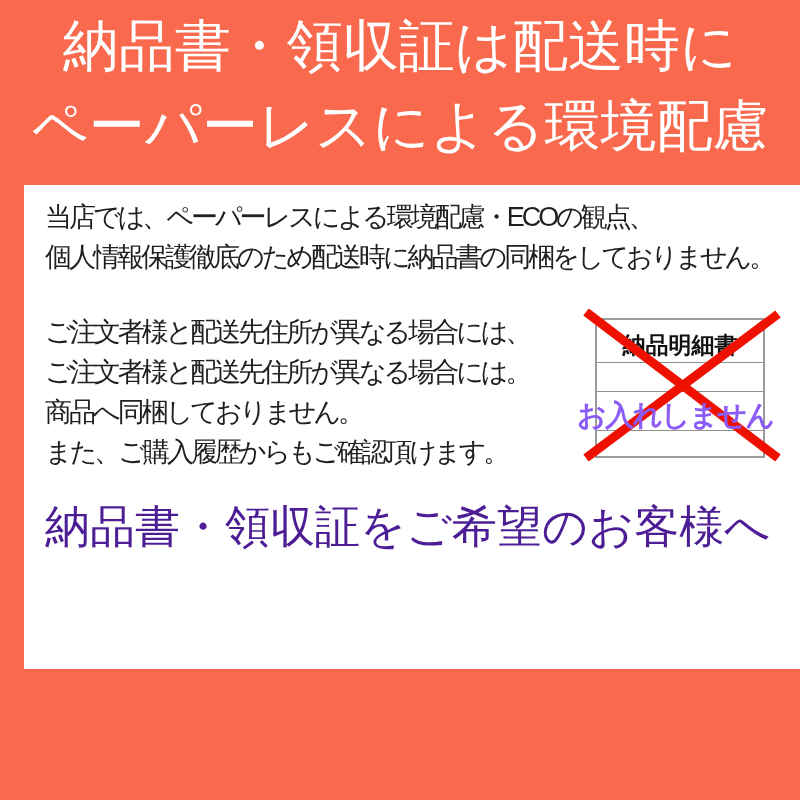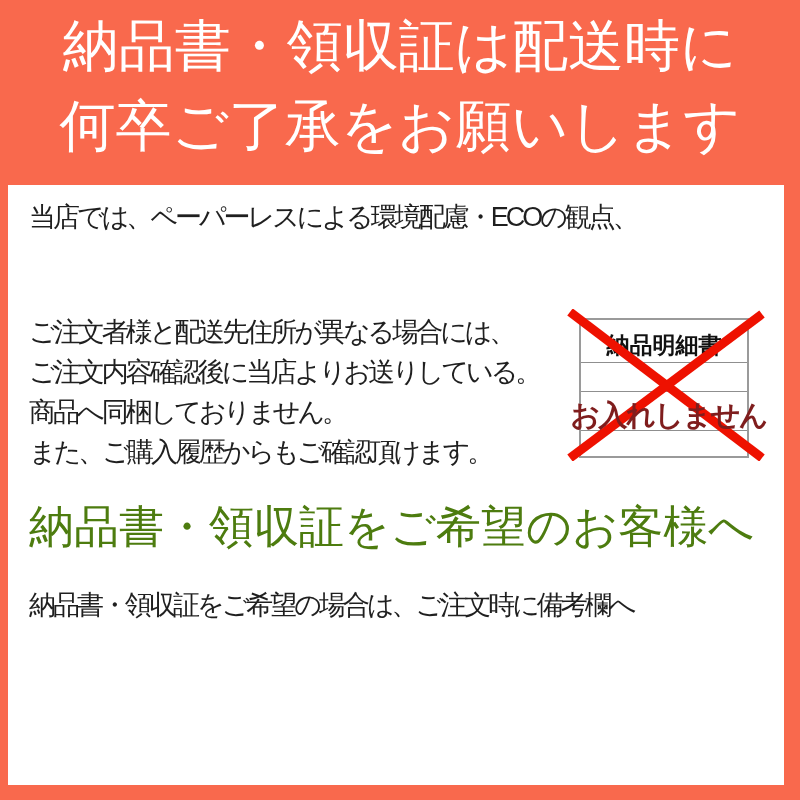--- a/index.html
+++ b/index.html
@@ -17,37 +17,37 @@
     position:absolute;left:0;top:0;width:800px;height:139px;
     display:flex;flex-direction:column;align-items:center;
     padding-top:6px;box-sizing:border-box;
   }
   .banner-line{
     color:#ffffff;font-size:56px;line-height:80px;
     white-space:nowrap;letter-spacing:0px;
   }
   
   .panel{
-    position:absolute;left:8px;top:185px;width:776px;height:600px;
+    position:absolute;left:24px;top:185px;width:776px;height:484px;
     background:#ffffff;
     text-decoration:underline;
   }
   .para{
     position:absolute;left:21px;color:#1f1f1f;
     font-size:27px;line-height:40px;letter-spacing:-3px;
     white-space:nowrap;
   }
   .p1{top:12px;}
   .p2{top:127px;}
   .p3{top:399px;line-height:42px;}
   .p4{top:516px;}
   
   .req-heading{
     position:absolute;left:21px;top:317px;margin:0;
-    color:#4d7c0f;font-size:45px;line-height:50px;font-weight:normal;
+    color:#4c1d95;font-size:45px;line-height:50px;font-weight:normal;
     letter-spacing:0px;white-space:nowrap;
   }
   
   .doc-illustration{
     position:absolute;left:571px;top:133px;width:170px;height:140px;
     margin:0;
   }
   .doc-box{
     position:absolute;left:0;top:0;width:170px;height:140px;
     background:#ffffff;border:2px solid #9a9a9a;box-sizing:border-box;
@@ -60,43 +60,44 @@
   .rule{position:absolute;left:0;width:100%;height:1px;background:#8f8f8f;}
   .rule.r1{top:42px;}
   .rule.r2{top:71px;}
   .rule.r3{top:110px;}
   .cross{
     position:absolute;left:-12px;top:-9px;width:198px;height:152px;
     pointer-events:none;
   }
   .stamp{
     position:absolute;left:-18px;top:78px;width:206px;
-    text-align:right;color:#7f1d1d;font-weight:bold;font-size:29px;
+    text-align:left;color:#8b5cf6;font-weight:bold;font-size:29px;
     letter-spacing:-1.5px;white-space:nowrap;
   }
 </style>
 </head>
 <body>
 
 <div class="canvas">
 
   <header class="banner-header">
     <div class="banner-line">納品書・領収証は配送時に</div>
-    <div class="banner-line">何卒ご了承をお願いします</div>
+    <div class="banner-line">ペーパーレスによる環境配慮</div>
   </header>
 
   <section class="panel">
 
     <div class="para p1">
       <div>当店では、ペーパーレスによる環境配慮・ECOの観点、</div>
+      <div>個人情報保護徹底のため配送時に納品書の同梱をしておりません。</div>
     </div>
 
     <div class="para p2">
       <div>ご注文者様と配送先住所が異なる場合には、</div>
-      <div>ご注文内容確認後に当店よりお送りしている。</div>
+      <div>ご注文者様と配送先住所が異なる場合には。</div>
       <div>商品へ同梱しておりません。</div>
       <div>また、ご購入履歴からもご確認頂けます。</div>
     </div>
 
     <figure class="doc-illustration">
       <div class="doc-box">
         <div class="doc-title">納品明細書</div>
         <div class="rule r1"></div>
         <div class="rule r2"></div>
         <div class="rule r3"></div>
@@ -104,18 +105,17 @@
       <svg class="cross" viewBox="0 0 198 152" xmlns="http://www.w3.org/2000/svg">
         <line x1="3" y1="3" x2="195" y2="149" stroke="#ee1100" stroke-width="9"></line>
         <line x1="195" y1="5" x2="3" y2="149" stroke="#ee1100" stroke-width="9"></line>
       </svg>
       <div class="stamp">お入れしません</div>
     </figure>
 
     <h2 class="req-heading">納品書・領収証をご希望のお客様へ</h2>
 
     <div class="para p3">
-      <div>納品書・領収証をご希望の場合は、ご注文時に備考欄へ</div>
     </div>
 
 
   </section>
 </div>
 
 </body></html>

